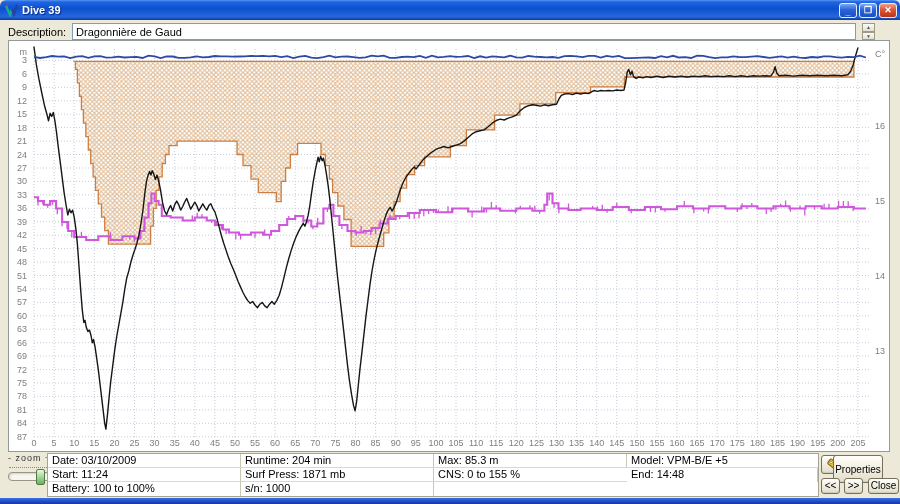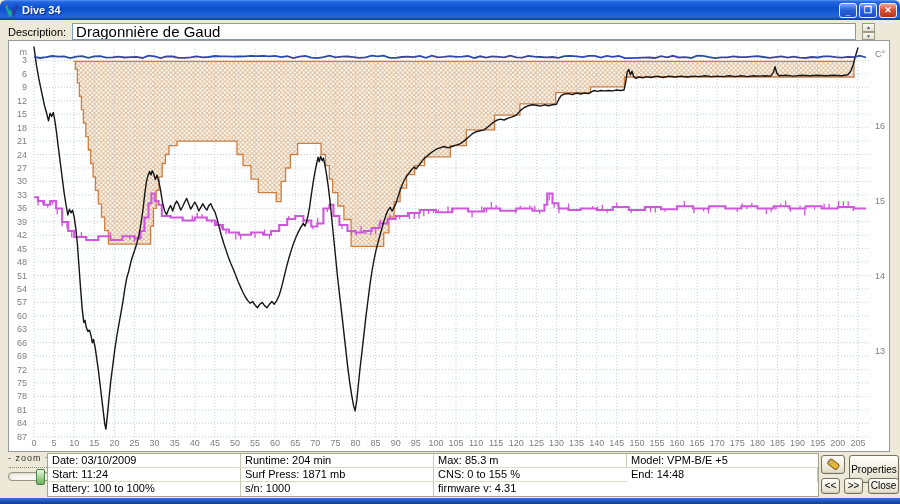--- a/index.html
+++ b/index.html
@@ -31,21 +31,21 @@
     font-weight:bold; cursor:default;
   }
   .btn-min,.btn-max{ background:linear-gradient(180deg,#7aa7f2,#2a63d8 45%,#1c50c0); }
   .btn-close{ background:linear-gradient(180deg,#f0a08a,#dd5537 45%,#b83317); }
   .glyph-min{ display:inline-block; transform:translateY(2px); }
   
   .desc-row{ height:20px; display:flex; align-items:center; padding:3px 25px 0 8px; gap:6px; }
   .desc-label{ white-space:nowrap; }
   .desc-input{
     flex:1; height:17px; border:1px solid #7f9db9; background:#fff;
-    font-family:"Liberation Sans",sans-serif; font-size:15px; padding:0 3px;
+    font-family:"Liberation Sans",sans-serif; font-size:11px; padding:0 3px;
   }
   .spin{ width:13px; height:17px; display:flex; flex-direction:column; }
   .spin-btn{
     flex:1; border:1px solid #9d9a86; background:linear-gradient(180deg,#fdfdf8,#e3e0cd);
     font-size:5px; line-height:6px; text-align:center; color:#4a5a78; padding:0;
   }
   
   .plot-panel{
     position:absolute; left:8px; top:40px; width:882px; height:412px;
     background:#fff; border:1px solid #929a9b;
@@ -79,40 +79,40 @@
   .cell.lastcol{ border-right:none; }
   .cell.lastrow{ border-bottom:none; }
   .btns{ position:absolute; left:820px; top:1px; width:80px; height:42px; }
   .xpbtn{
     position:absolute; font-family:"Liberation Sans",sans-serif; font-size:10px;
     background:linear-gradient(180deg,#fffefa,#eeebdd 60%,#e0ddc9);
     border:1px solid #75715e; border-radius:3px; text-align:center; color:#000;
     box-shadow:inset 0 -1px 1px #cfccb8;
   }
   .b-icon{ left:1px; top:1px; width:24px; height:19px; padding-top:1px; }
-  .b-props{ left:29px; top:1px; width:50px; height:28px; line-height:17px; }
+  .b-props{ left:13px; top:1px; width:50px; height:28px; line-height:17px; }
   .b-prev{ left:1px; top:24px; width:19px; height:16px; line-height:14px; }
   .b-next{ left:24px; top:24px; width:19px; height:16px; line-height:14px; }
   .b-close2{ left:48px; top:24px; width:31px; height:16px; line-height:14px; }
   
   .taskbar-strip{
     position:absolute; left:0; bottom:0; width:900px; height:6px;
     background:linear-gradient(180deg,#3a70e8,#1e4fc4 55%,#16389a);
   }
 </style>
 </head>
 <body>
 
 <div class="titlebar">
   <svg class="title-icon" viewBox="0 0 14 14">
     <path d="M2 3 L6 12 L8 6" stroke="#17a99b" stroke-width="2.4" fill="none"></path>
     <path d="M8 6 L10 11 L13 2" stroke="#2a3f9e" stroke-width="2.4" fill="none"></path>
     <circle cx="3" cy="2.5" r="1" fill="#d43c2a"></circle>
   </svg>
-  <span class="title-text">Dive 34</span>
+  <span class="title-text">Dive 39</span>
   <div class="winbtn btn-min"><span class="glyph-min">_</span></div>
   <div class="winbtn btn-max">❐</div>
   <div class="winbtn btn-close">✕</div>
 </div>
 
 <div class="desc-row">
   <span class="desc-label">Description:</span>
   <input class="desc-input" type="text" value="Dragonnière de Gaud" style="">
   <div class="spin">
     <button class="spin-btn">▲</button>
@@ -305,21 +305,20 @@
     <div class="cell">Date: 03/10/2009</div>
     <div class="cell">Runtime: 204 min</div>
     <div class="cell">Max: 85.3 m</div>
     <div class="cell lastcol">Model: VPM-B/E +5</div>
     <div class="cell">Start: 11:24</div>
     <div class="cell">Surf Press: 1871 mb</div>
     <div class="cell lastcol">CNS: 0 to 155 %</div>
     <div class="cell lastrow">End: 14:48</div>
     <div class="cell lastrow">Battery: 100 to 100%</div>
     <div class="cell lastrow">s/n: 1000</div>
-    <div class="cell lastcol lastrow">firmware v: 4.31</div>
   </div>
 
   <div class="btns">
     <button class="xpbtn b-icon">
       <svg width="18" height="14" viewBox="0 0 18 14">
         <g transform="rotate(38 9 7)">
           <rect x="4" y="4" width="11" height="6" rx="1.4" fill="#e8b93e" stroke="#7a5a10"></rect>
           <circle cx="6.6" cy="7" r="1.1" fill="#fff" stroke="#7a5a10" stroke-width="0.5"></circle>
         </g>
       </svg>

